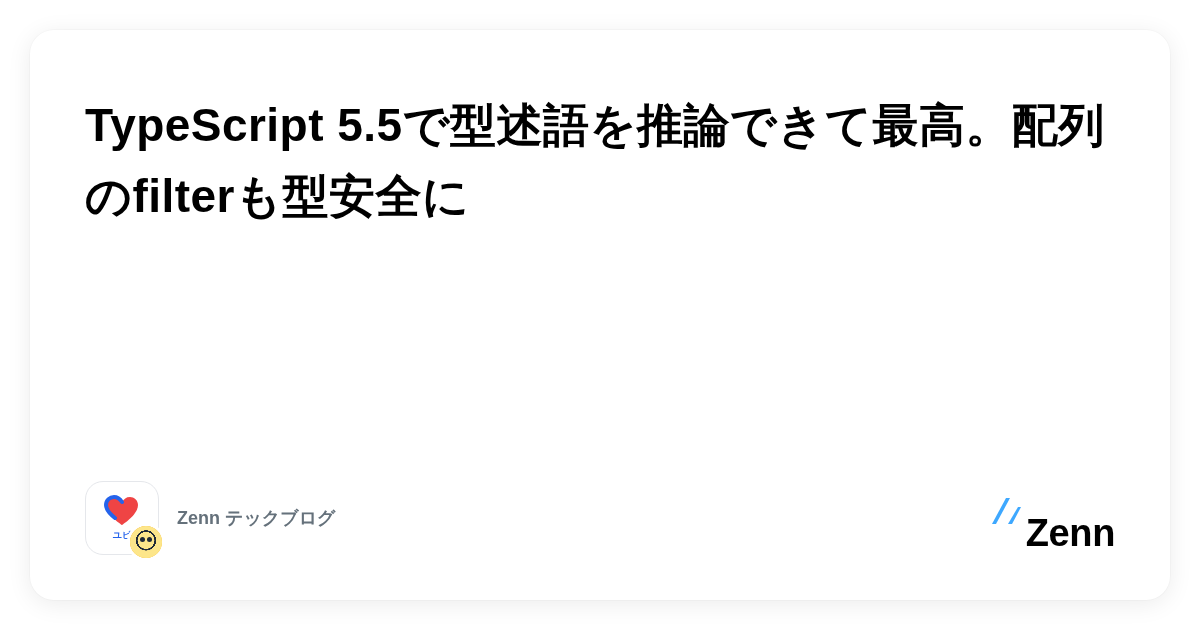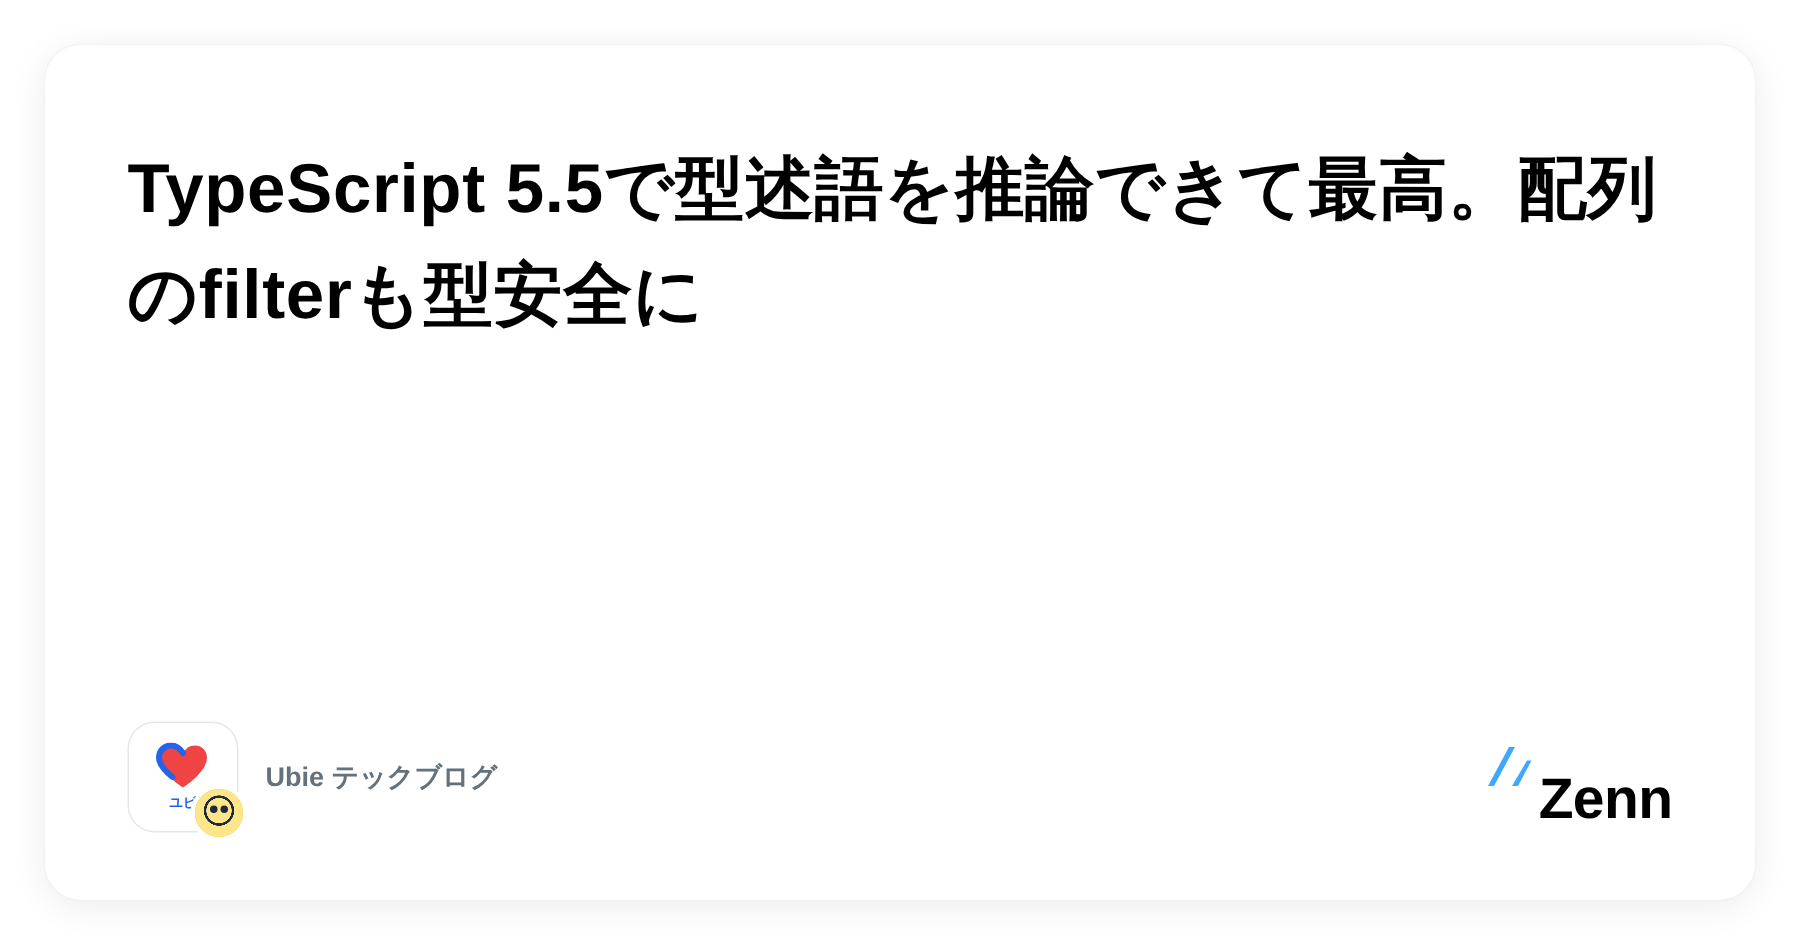--- a/index.html
+++ b/index.html
@@ -203,21 +203,21 @@
             </div>
             <div class="org-text">ユビ</div>
           </div>
         </div>
         <div class="user-avatar">
           <div class="user-avatar-face"></div>
         </div>
       </div>
 
       <div class="author-info">
-        <div class="publication-name">Ubie テックブログ</div>
+        <div class="publication-name">Zenn テックブログ</div>
       </div>
     </div>
 
     <div class="logo">
       <div class="logo-mark">
         <svg viewBox="0 0 32 32" fill="none">
           <path d="M2 28 L16 2 L20 2 L6 28 Z" fill="#3ea8ff"></path>
           <path d="M18 28 L28 11 L31 11 L22 28 Z" fill="#3ea8ff"></path>
         </svg>
       </div>

